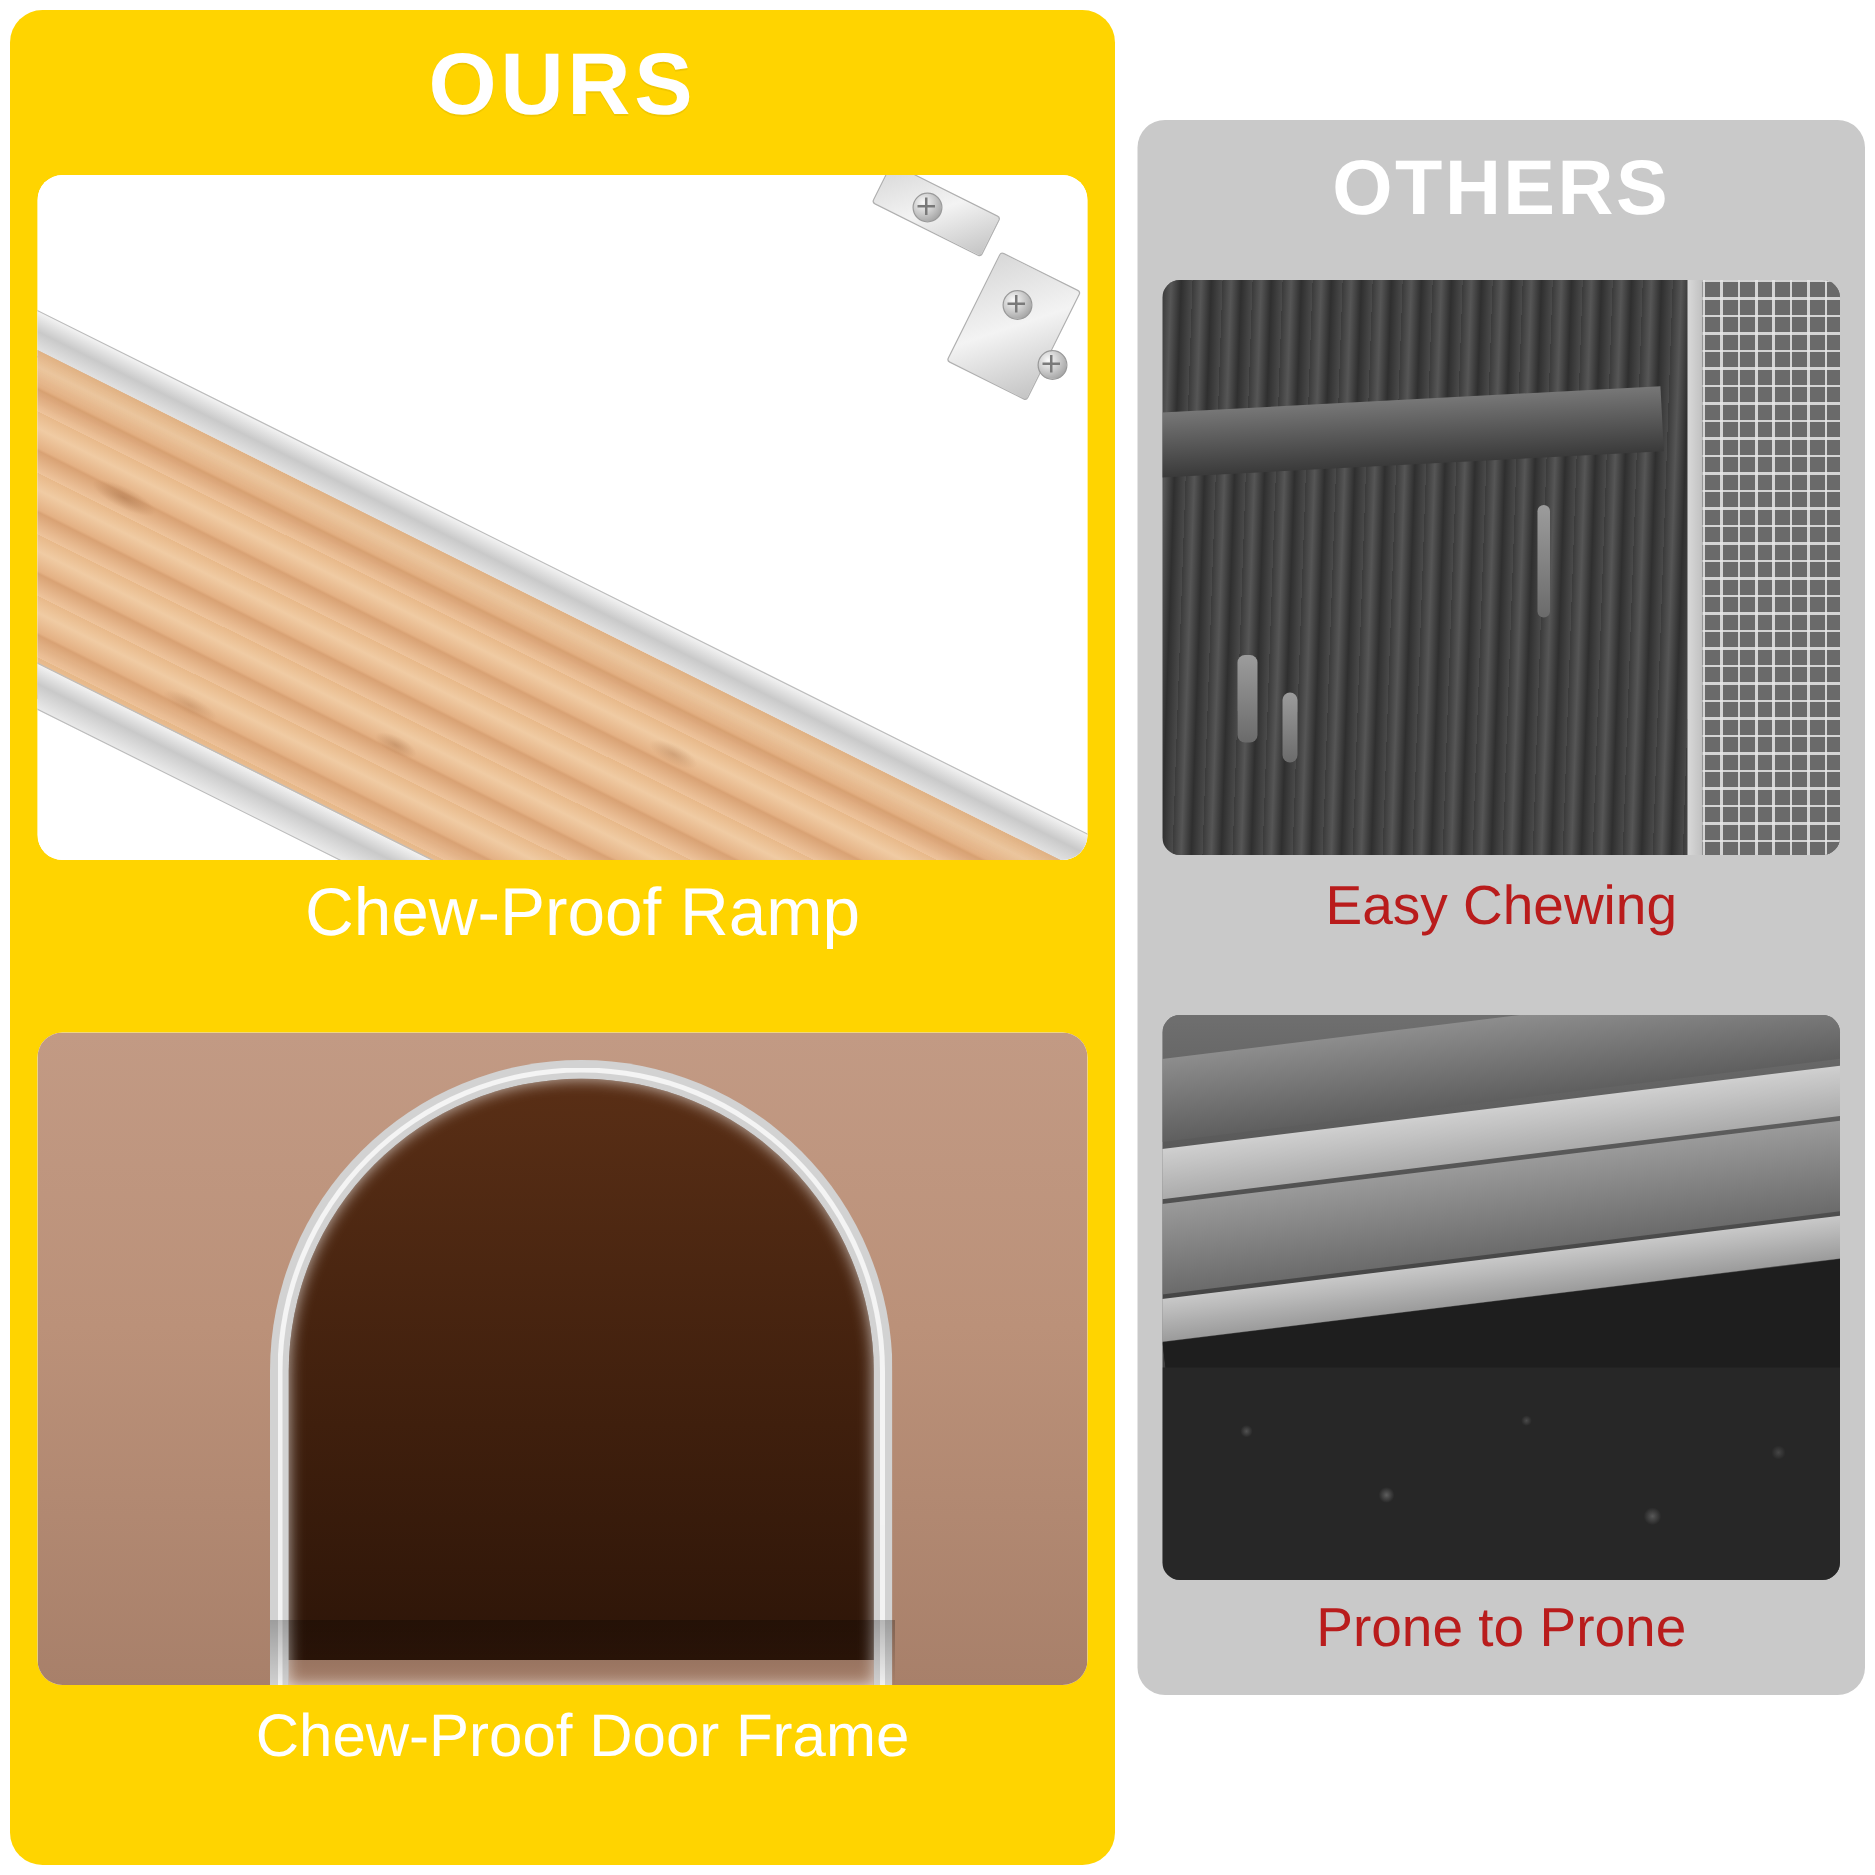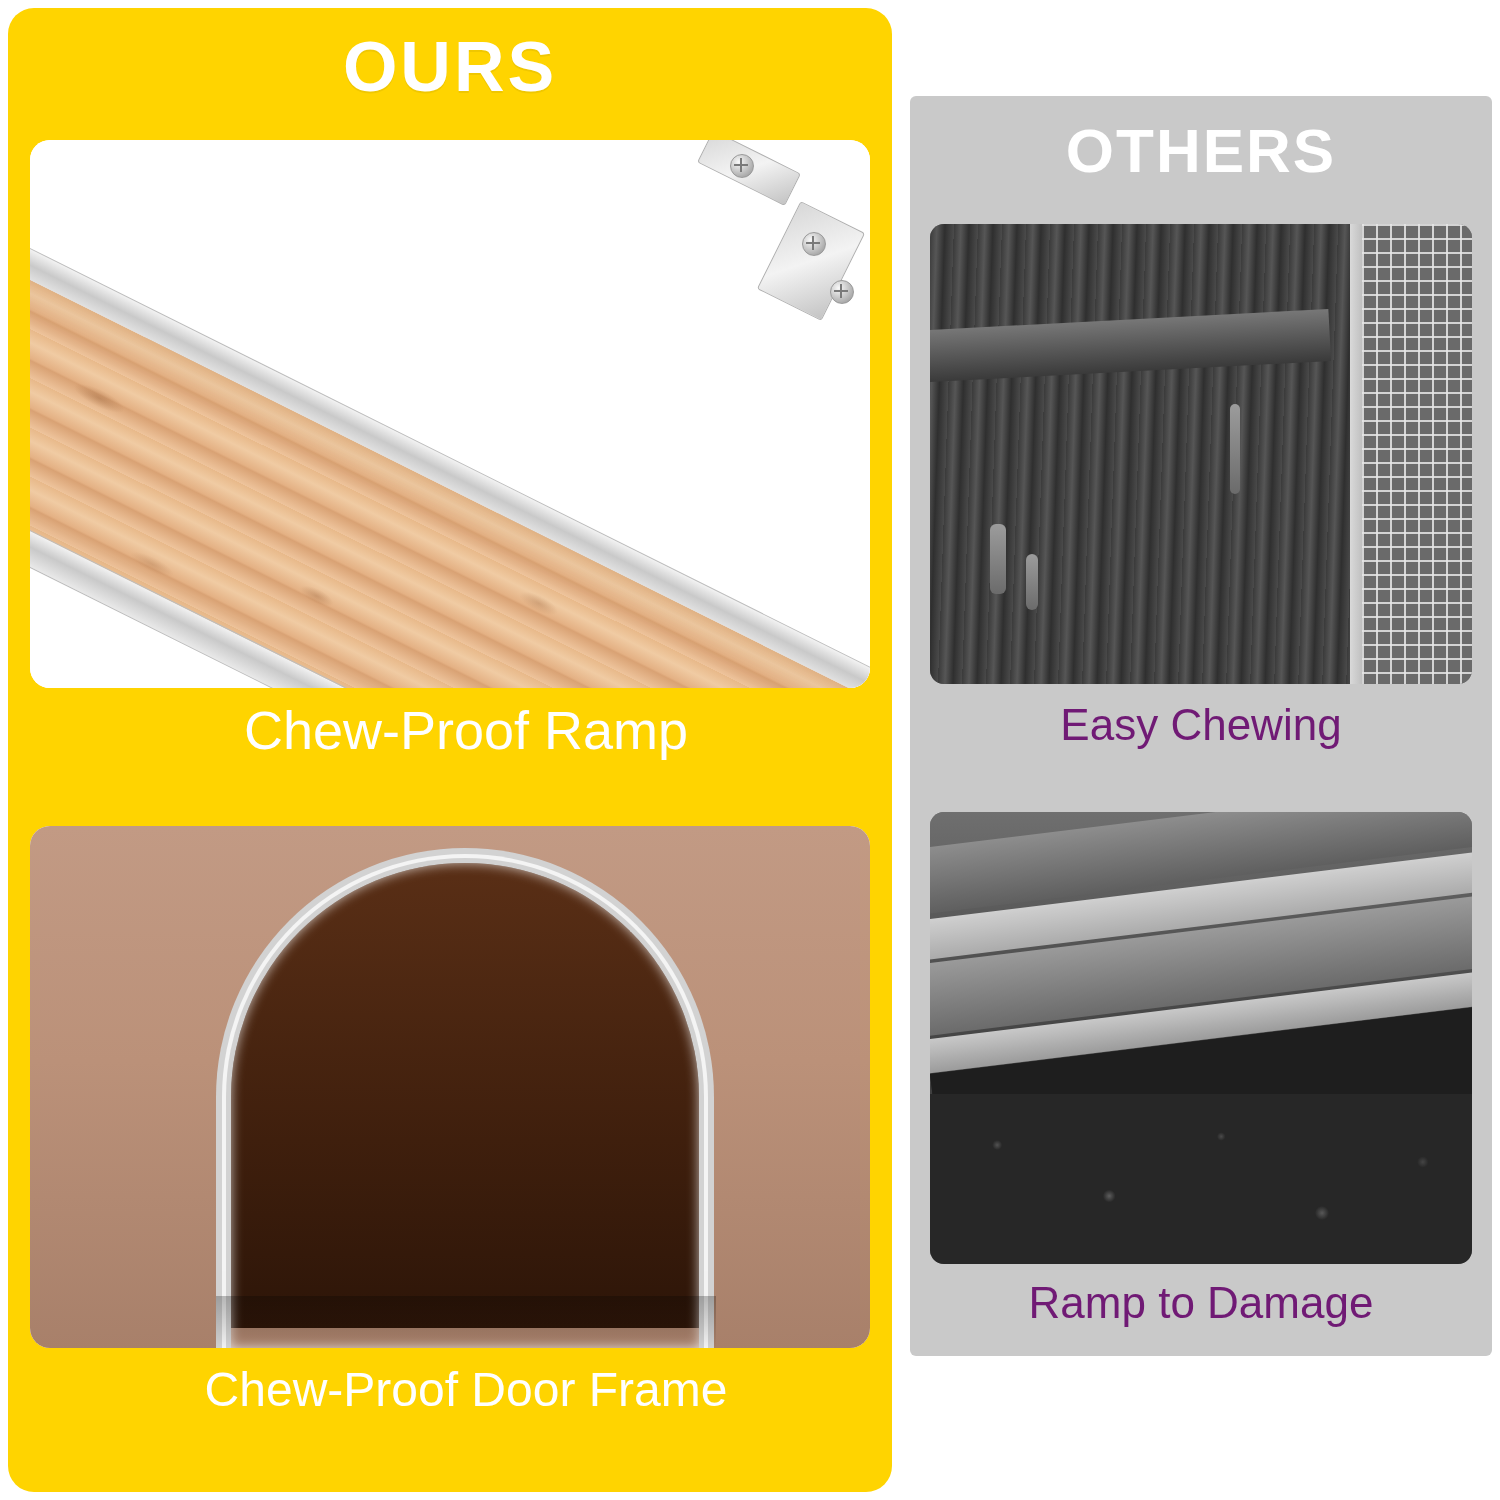--- a/index.html
+++ b/index.html
@@ -71,21 +71,21 @@
   .ours-caption.cap2 { top: 1352px; font-size: 48px; }
 
   
   .others-panel {
     position: absolute;
     left: 910px;
     top: 96px;
     width: 582px;
     height: 1260px;
     background: #c9c9c9;
-    border-radius: 6px;
+    border-radius: 22px;
     box-sizing: border-box;
   }
   .others-title {
     position: absolute;
     left: 0;
     top: 22px;
     width: 582px;
     text-align: center;
     font-size: 62px;
     font-weight: bold;
@@ -102,21 +102,21 @@
     overflow: hidden;
   }
   .others-card.top { top: 128px; height: 460px; }
   .others-card.bottom { top: 716px; height: 452px; }
 
   .others-caption {
     position: absolute;
     left: 0;
     width: 582px;
     text-align: center;
-    color: #701a75;
+    color: #b91c1c;
     font-size: 44px;
     line-height: 50px;
   }
   .others-caption.cap1 { top: 604px; }
   .others-caption.cap2 { top: 1182px; }
 
   
   .photo-ramp {
     position: absolute;
     inset: 0;
@@ -392,16 +392,16 @@
       <div class="photo-damage grayscale">
         <div class="damage-board b1"></div>
         <div class="damage-board b2"></div>
         <div class="damage-board b3"></div>
         <div class="damage-board b4"></div>
         <div class="damage-dark"></div>
         <div class="damage-litter"></div>
       </div>
     </div>
 
-    <div class="others-caption cap2">Ramp to Damage</div>
+    <div class="others-caption cap2">Prone to Prone</div>
   </div>
 
 </div>
 
 </body></html>

